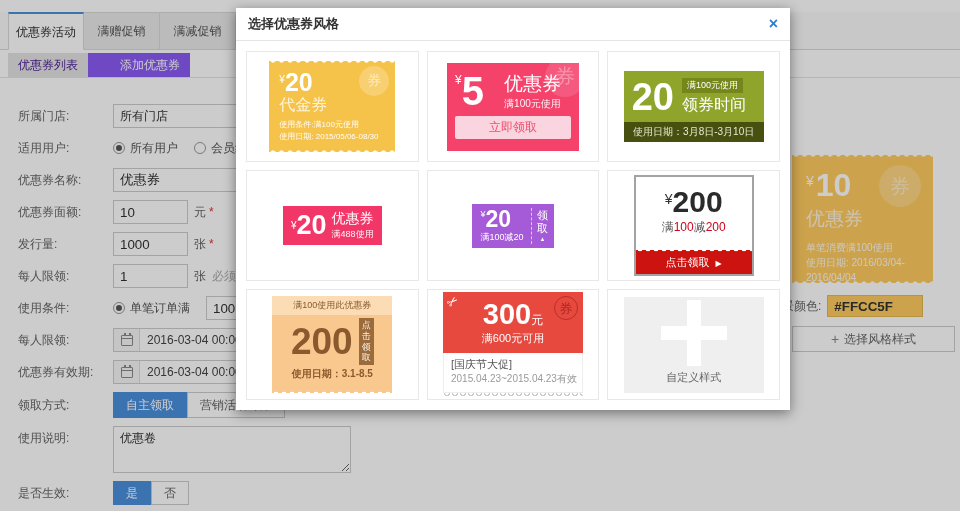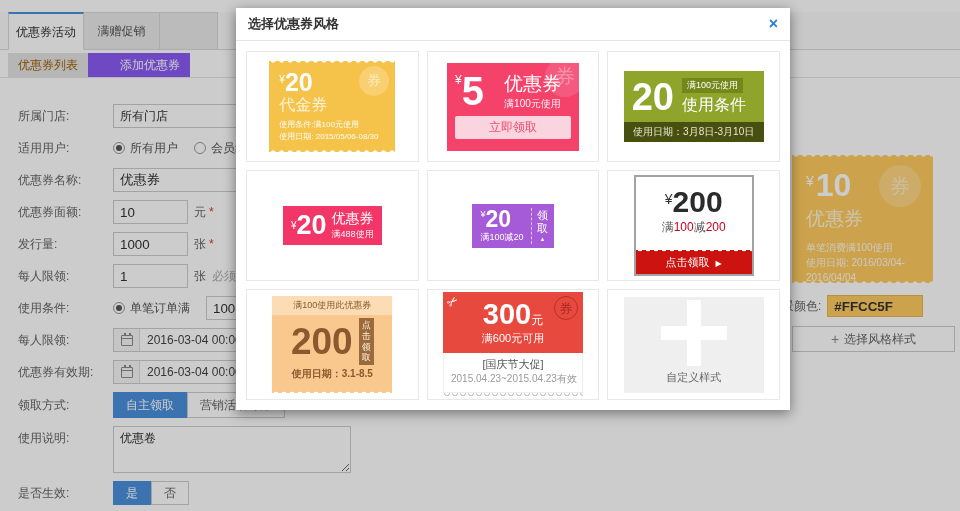--- a/index.html
+++ b/index.html
@@ -9,21 +9,21 @@
 
   
   .topband { height:12px; background:#fff; }
   .tabbar { height:38px; border-bottom:1px solid #d9d9d9; background:#fbfbfb; padding-left:8px; display:flex; }
   .tab { width:76px; height:38px; line-height:36px; text-align:center; color:#555; background:#eaeaea;
          border:1px solid #d9d9d9; border-left:none; cursor:pointer; overflow:hidden; white-space:nowrap;}
   .tab:first-child { border-left:1px solid #d9d9d9; }
   .tab.active { background:#fff; border-top:2px solid #4a90dc; border-bottom:1px solid #fff; color:#333; margin-bottom:-1px; }
   .tab.clipped { width:58px; }
   .subtabbar { height:28px; border-bottom:1px solid #e4e4e4; padding:2px 0 0 8px; display:flex; align-items:center; }
-  .subtab { min-width:66px; height:24px; line-height:24px; text-align:center; padding:0 10px; color:#a16207; background:#e4e4e4; cursor:pointer; }
+  .subtab { min-width:66px; height:24px; line-height:24px; text-align:center; padding:0 10px; color:#4c1d95; background:#e4e4e4; cursor:pointer; }
   .subtab.active { background:#8b5cf6; color:#fff;padding-left:32px; }
 
   
   .form { padding:26px 0 0 18px; }
   .frow { display:flex; align-items:center; min-height:24px; margin-bottom:8px; }
   .frow.top { align-items:flex-start; }
   .flabel { width:95px; color:#666; flex:none; padding-top:0; }
   .frow.top .flabel { padding-top:4px; }
   .tbox { height:24px; border:1px solid #ccc; background:#fff; padding:0 6px; line-height:22px; color:#333; }
   .w-wide { width:240px; }
@@ -136,21 +136,21 @@
 
   
   .c8 { position:relative; width:140px; }
   .c8-top { position:relative; background:#E8493F; text-align:center; padding:8px 0 7px; }
   .c8 .num { font-size:29px; font-weight:bold; color:#fff; line-height:1; }
   .c8 .unit { font-size:12px; color:#fff; }
   .c8-cond { font-size:11px; color:#fff; margin-top:2px; }
   .c8-sciss { position:absolute; top:2px; left:4px; color:#fff; font-size:13px; transform:rotate(-40deg); }
   .c8-wm { position:absolute; top:4px; right:5px; width:24px; height:24px; border:1px solid rgba(90,0,0,.35); border-radius:50%; color:rgba(90,0,0,.45); font-size:13px; line-height:23px; text-align:center; }
   .c8-bot { background:#fff; border:1px solid #eee; border-top:none; padding:4px 7px 6px; }
-  .c8-tag { font-size:11px; color:#555;text-align:center; }
+  .c8-tag { font-size:11px; color:#555; }
   .c8-valid { font-size:10px; color:#9a9a9a; white-space:nowrap; }
   .c8-zz { height:5px; background-image:radial-gradient(circle at 4px 0px, #fff 2.1px, #ccc 2.1px, #ccc 2.9px, rgba(0,0,0,0) 3.2px); background-size:8px 5px; background-repeat:repeat-x; }
 
   
   .c9 { width:140px; height:96px; background:#efefef; position:relative; text-align:center; }
   .c9-plus { position:absolute; left:50%; top:38%; transform:translate(-50%,-50%); width:66px; height:66px; }
   .c9-plus::before, .c9-plus::after { content:""; position:absolute; background:#fff; }
   .c9-plus::before { left:26px; top:0; width:14px; height:66px; }
   .c9-plus::after { left:0; top:26px; width:66px; height:14px; }
   .c9-label { position:absolute; bottom:8px; width:100%; font-size:11px; color:#666; }
@@ -158,20 +158,21 @@
 </head>
 <body>
 
 <div class="page">
 
   <div class="topband"></div>
 
   <div class="tabbar">
     <div class="tab active">优惠券活动</div>
     <div class="tab">满赠促销</div>
+    <div class="tab">满减促销</div>
     <div class="tab clipped"></div>
   </div>
 
   <div class="subtabbar">
     <div class="subtab">优惠券列表</div>
     <div class="subtab active">添加优惠券</div>
   </div>
 
   <div class="form">
 
@@ -331,21 +332,21 @@
           <div class="c2-btn">立即领取</div>
         </div>
       </div>
 
       <div class="cell">
         <div class="c3">
           <div class="c3-main">
             <span class="num">20</span>
             <span>
               <span class="c3-badge">满100元使用</span>
-              <div class="c3-unit">使用条件</div>
+              <div class="c3-unit">领券时间</div>
             </span>
           </div>
           <div class="c3-bar">使用日期：3月8日-3月10日</div>
         </div>
       </div>
 
       <div class="cell">
         <div class="c4">
           <span class="cur">¥</span>
           <span class="num">20</span>

